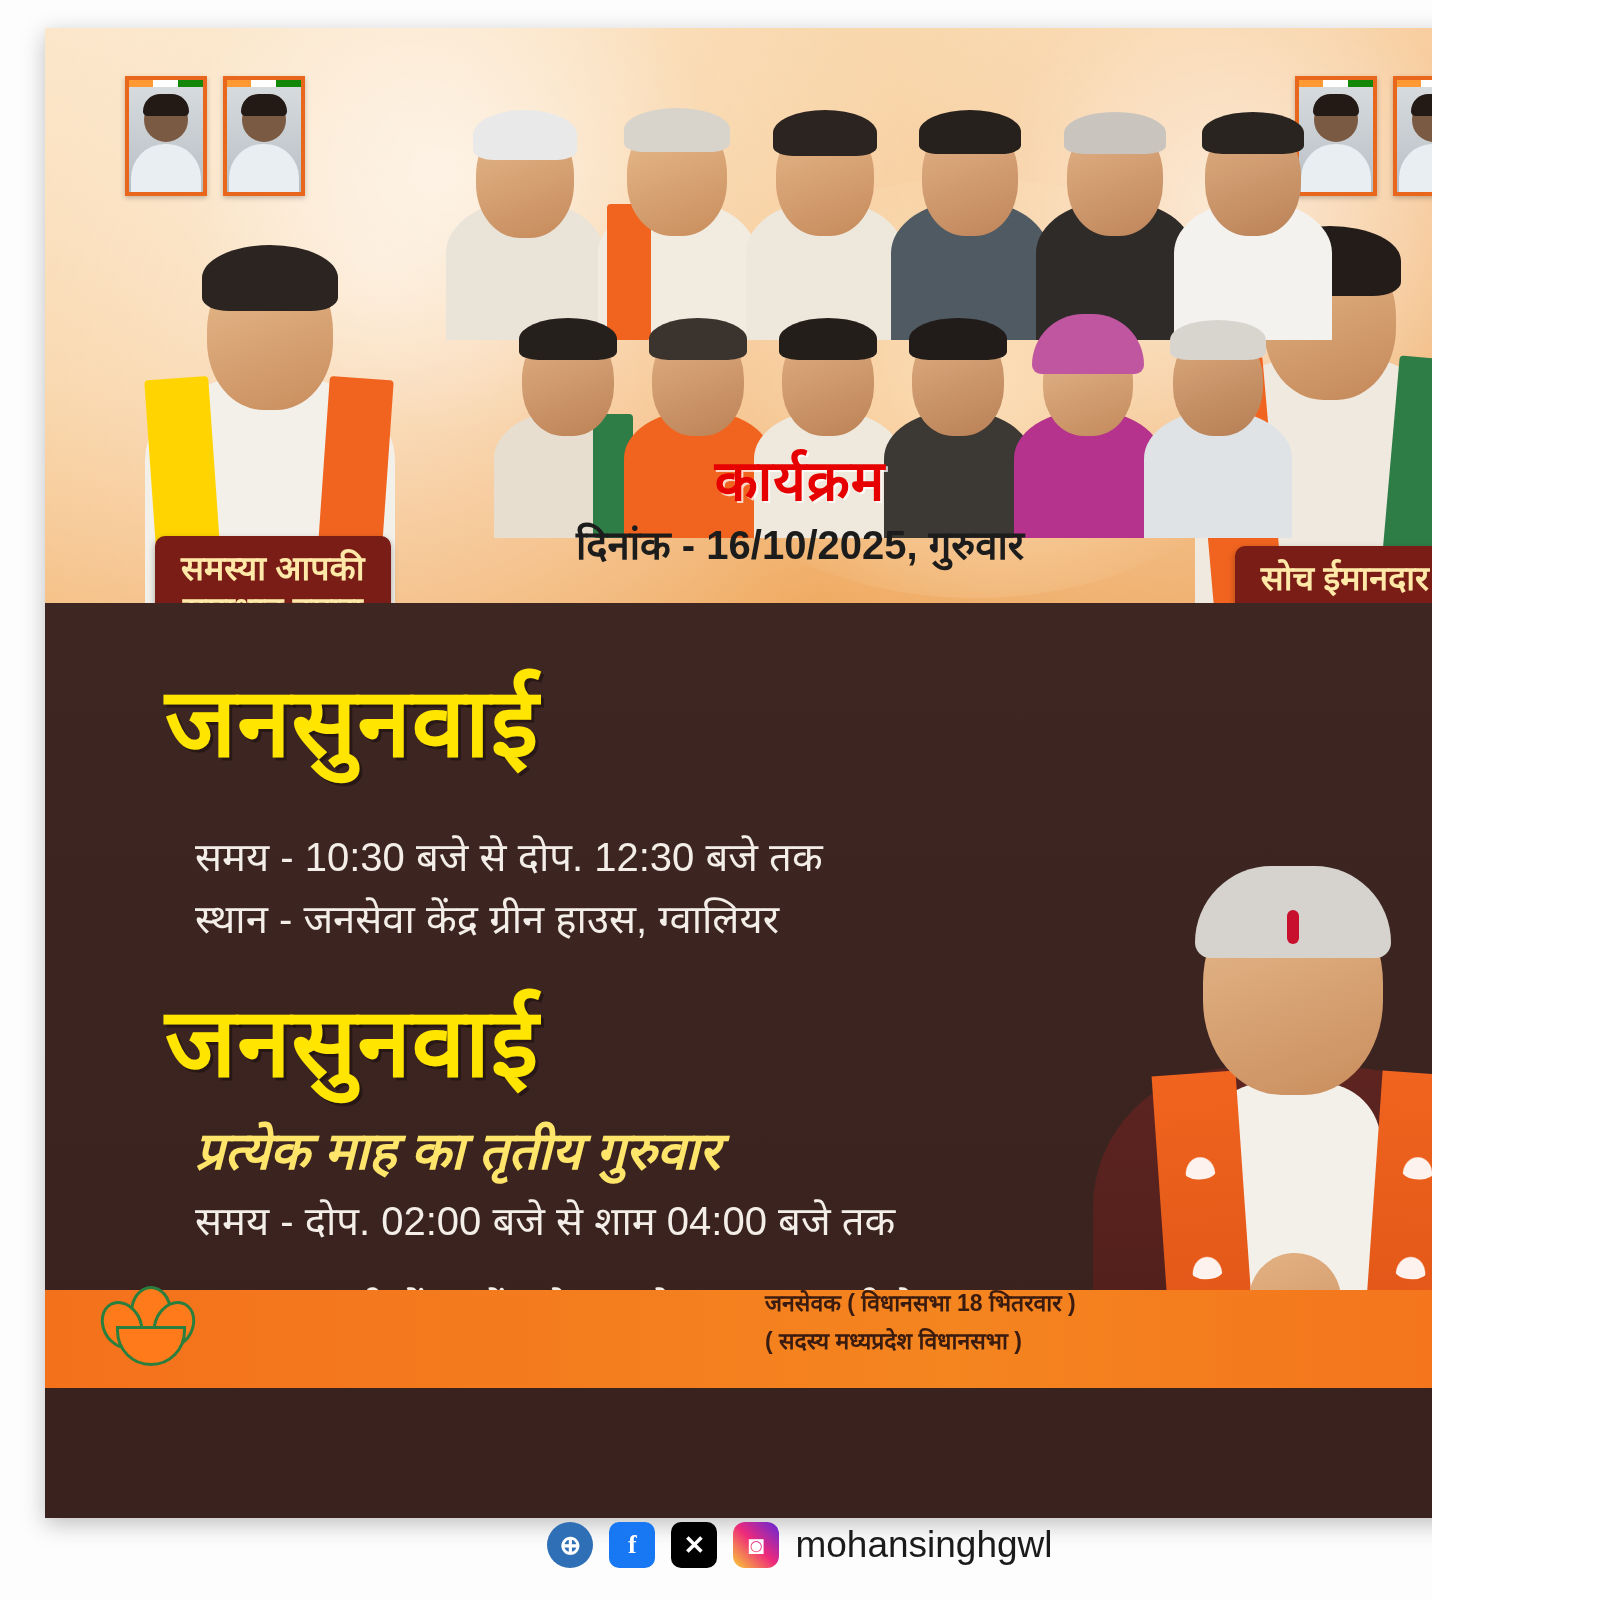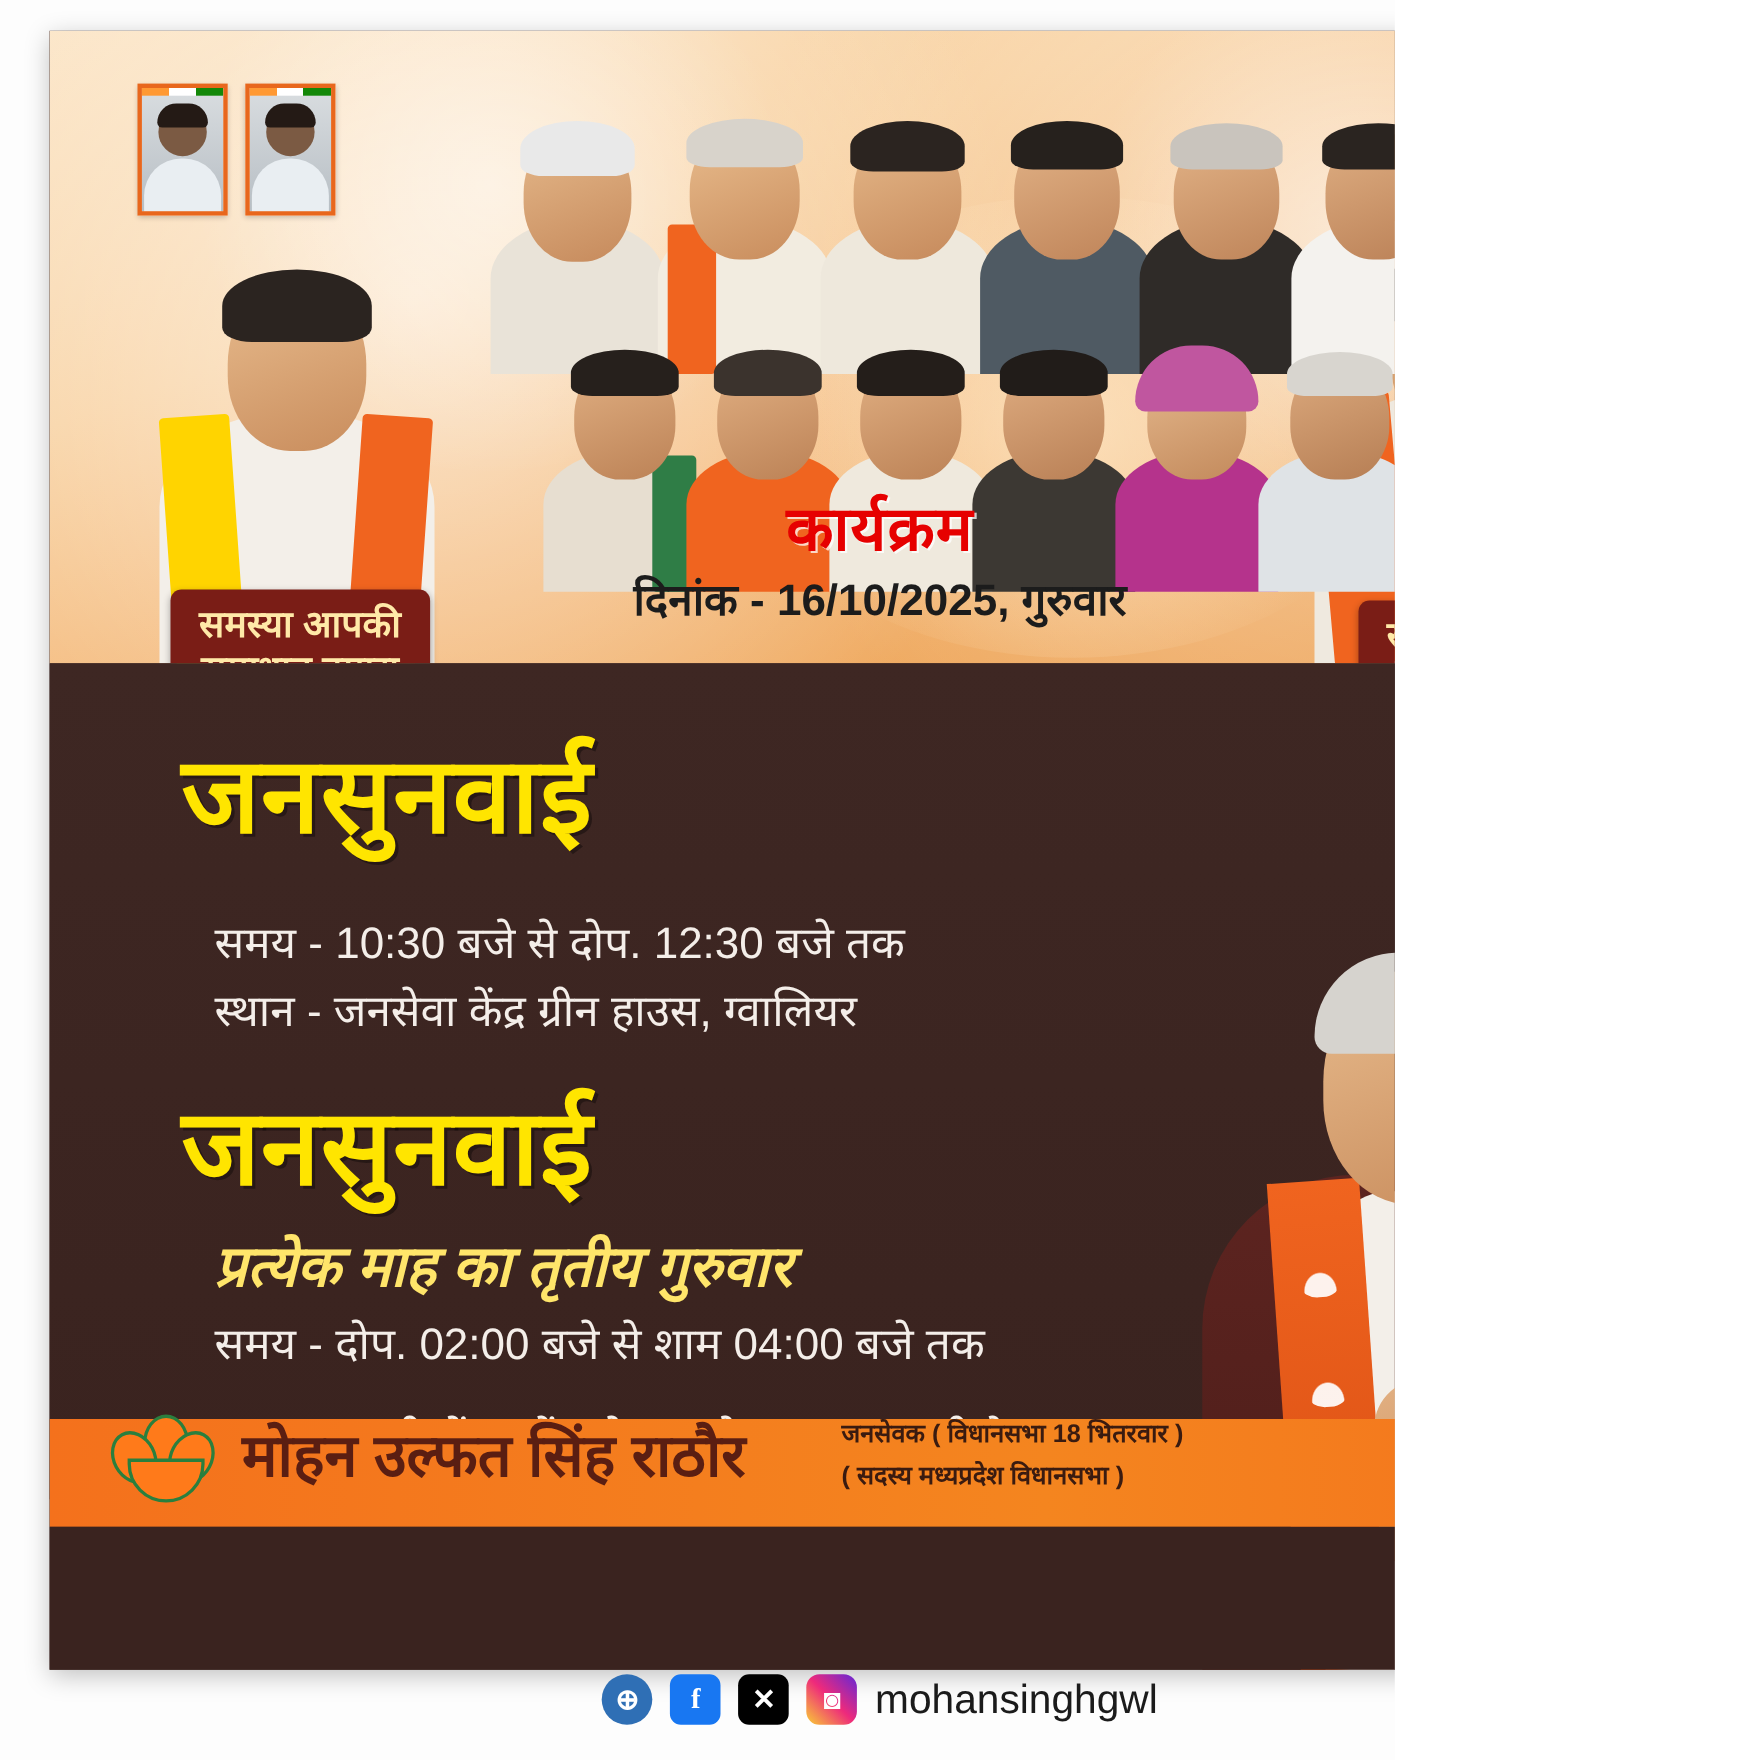--- a/index.html
+++ b/index.html
@@ -3,21 +3,21 @@
 <meta charset="utf-8">
 <style>
   html, body {
     margin: 0;
     padding: 0;
     background: #ffffff;
     font-family: "Liberation Sans", sans-serif;
   }
   #poster {
     position: relative;
-    width: 1268px;
+    width: 1432px;
     height: 1600px;
     overflow: hidden;
     background: #fdfdfd;
   }
 
   
   .card {
     position: absolute;
     left: 45px;
     top: 28px;
@@ -509,21 +509,20 @@
     <div class="footer-orange"></div>
     <div class="footer-dark"></div>
 
     <div class="lotus-logo">
       <div class="petal" style="left:30px; top:0; width:36px; height:46px;"></div>
       <div class="petal" style="left:2px; top:14px; width:34px; height:44px; transform:rotate(-28deg);"></div>
       <div class="petal" style="right:2px; top:14px; width:34px; height:44px; transform:rotate(28deg);"></div>
       <div class="petal" style="left:16px; top:40px; width:64px; height:34px; border-radius:0 0 44px 44px;"></div>
     </div>
 
-    <div class="footer-name">मोहन उल्फत सिंह राठौर</div>
     <div class="footer-role">जनसेवक ( विधानसभा 18 भितरवार )</div>
     <div class="footer-role2">( सदस्य मध्यप्रदेश विधानसभा )</div>
 
   </div>
 
   <div class="bottom-strip">
     <span class="circ-icon ic-globe">⊕</span>
     <span class="circ-icon ic-fb">f</span>
     <span class="circ-icon ic-x">✕</span>
     <span class="circ-icon ic-ig">◙</span>

